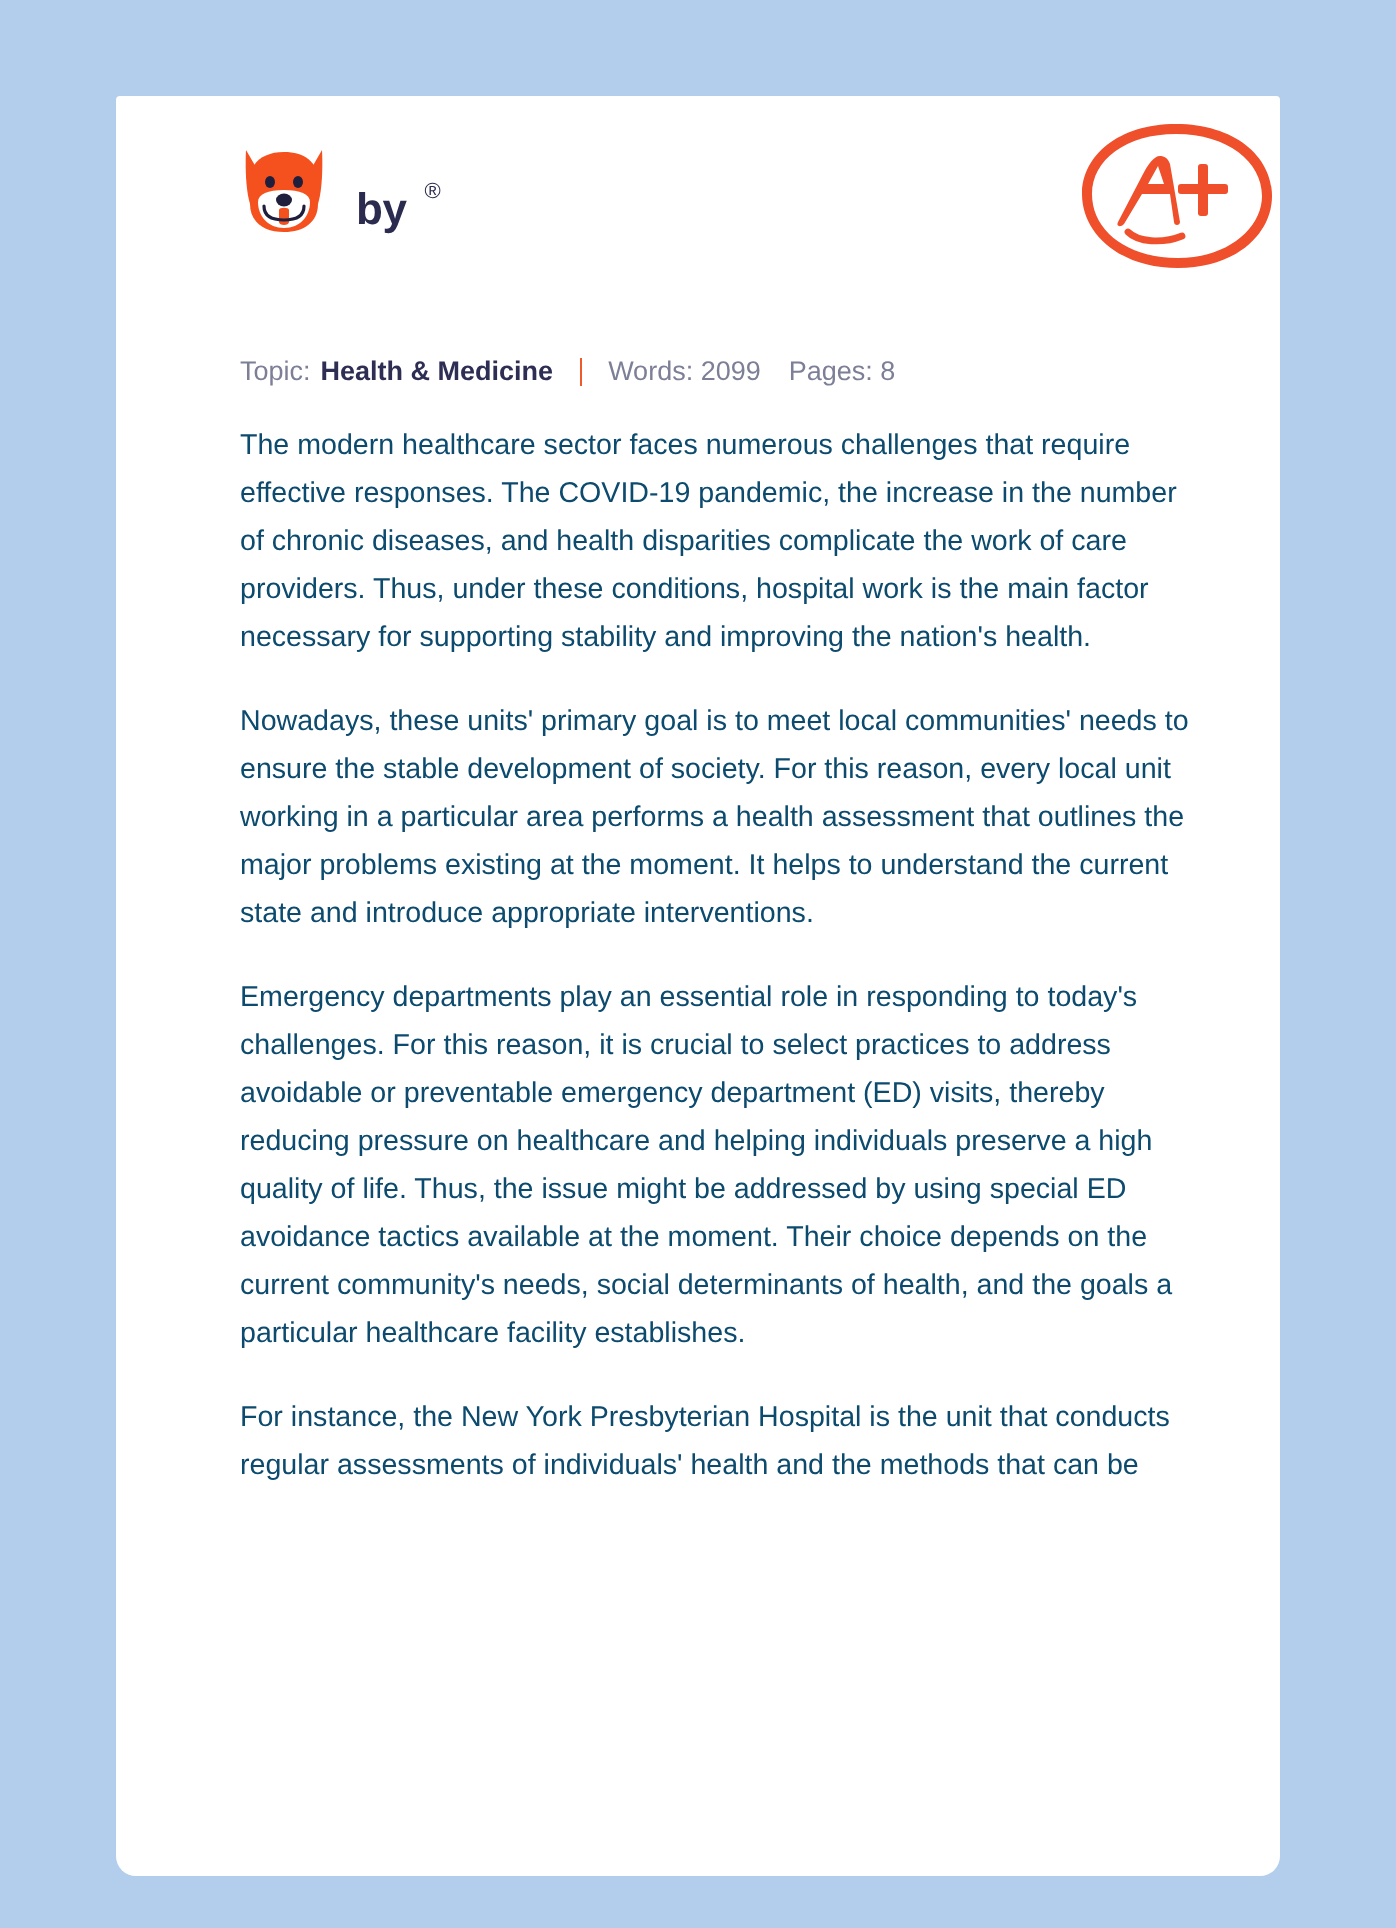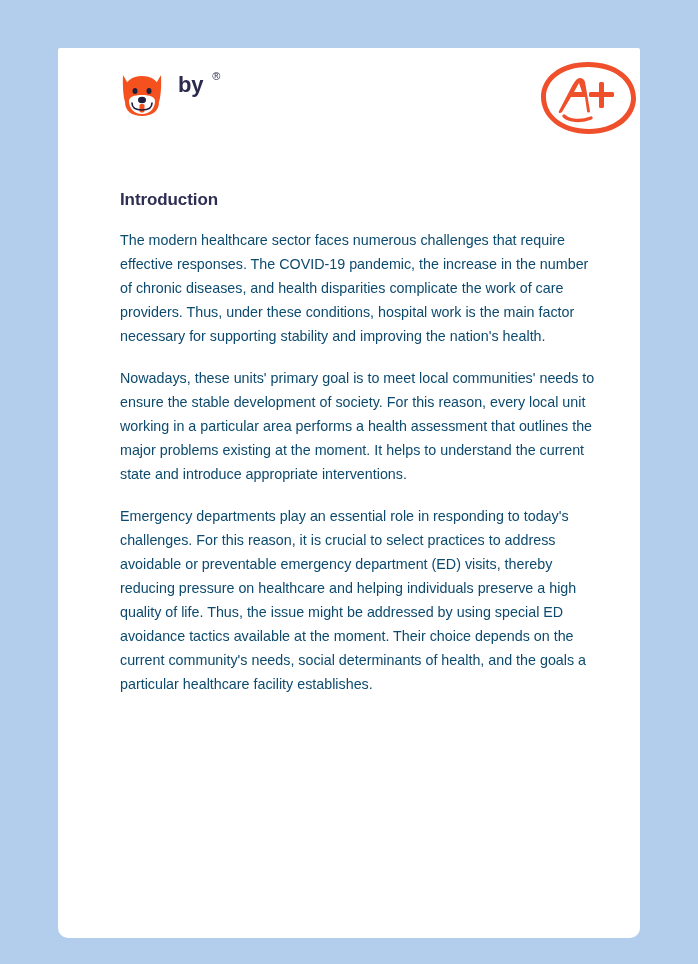--- a/index.html
+++ b/index.html
@@ -37,21 +37,21 @@
   .doc-header {
     position: relative;
     height: 116px;
   }
 
   .brand {
     position: absolute;
     left: 62px;
     top: 24px;
     display: flex;
-    align-items: flex-start;
+    align-items: flex-end;
   }
   .corgi-icon {
     width: 44px;
     height: 46px;
     display: block;
     flex: 0 0 auto;
   }
   .brand-text {
     margin-left: 14px;
     font-size: 22px;
@@ -169,22 +169,29 @@
           <path d="M47 22 C44 22 41 26 38 32 L26 55 C25 57 27 58 29 56 L38 41 L52 41 L54 55 C54 57 57 57 57 55 L52 26 C51 23 49 22 47 22 Z
                    M41 36 L46 27 L49 36 Z" fill="#ef4f2a"></path>
           <rect x="66" y="26" width="5" height="26" rx="1.5" fill="#ef4f2a"></rect>
           <rect x="56" y="36" width="25" height="5" rx="1.5" fill="#ef4f2a"></rect>
           <path d="M31 60 C36 65 48 66 58 62" fill="none" stroke="#ef4f2a" stroke-width="3.4" stroke-linecap="round"></path>
         </svg>
       </div>
     </div>
 
 
+    <div class="doc-meta">
+      <span class="meta-label">Topic:</span>
+      <span class="meta-topic">Health &amp; Medicine</span>
+      <span class="meta-divider"></span>
+      <span class="meta-words">Words: 2099</span>
+      <span class="meta-pages">Pages: 8</span>
+    </div>
 
     <div class="doc-body">
-      <h2 class="section-heading">Introduction</h2>
       <p class="para">The modern healthcare sector faces numerous challenges that require effective responses. The COVID-19 pandemic, the increase in the number of chronic diseases, and health disparities complicate the work of care providers. Thus, under these conditions, hospital work is the main factor necessary for supporting stability and improving the nation's health.</p>
       <p class="para">Nowadays, these units' primary goal is to meet local communities' needs to ensure the stable development of society. For this reason, every local unit working in a particular area performs a health assessment that outlines the major problems existing at the moment. It helps to understand the current state and introduce appropriate interventions.</p>
       <p class="para">Emergency departments play an essential role in responding to today's challenges. For this reason, it is crucial to select practices to address avoidable or preventable emergency department (ED) visits, thereby reducing pressure on healthcare and helping individuals preserve a high quality of life. Thus, the issue might be addressed by using special ED avoidance tactics available at the moment. Their choice depends on the current community's needs, social determinants of health, and the goals a particular healthcare facility establishes.</p>
+      <p class="para">For instance, the New York Presbyterian Hospital is the unit that conducts regular assessments of individuals' health and the methods that can be</p>
     </div>
 
   </div>
 </div>
 
 </body></html>

